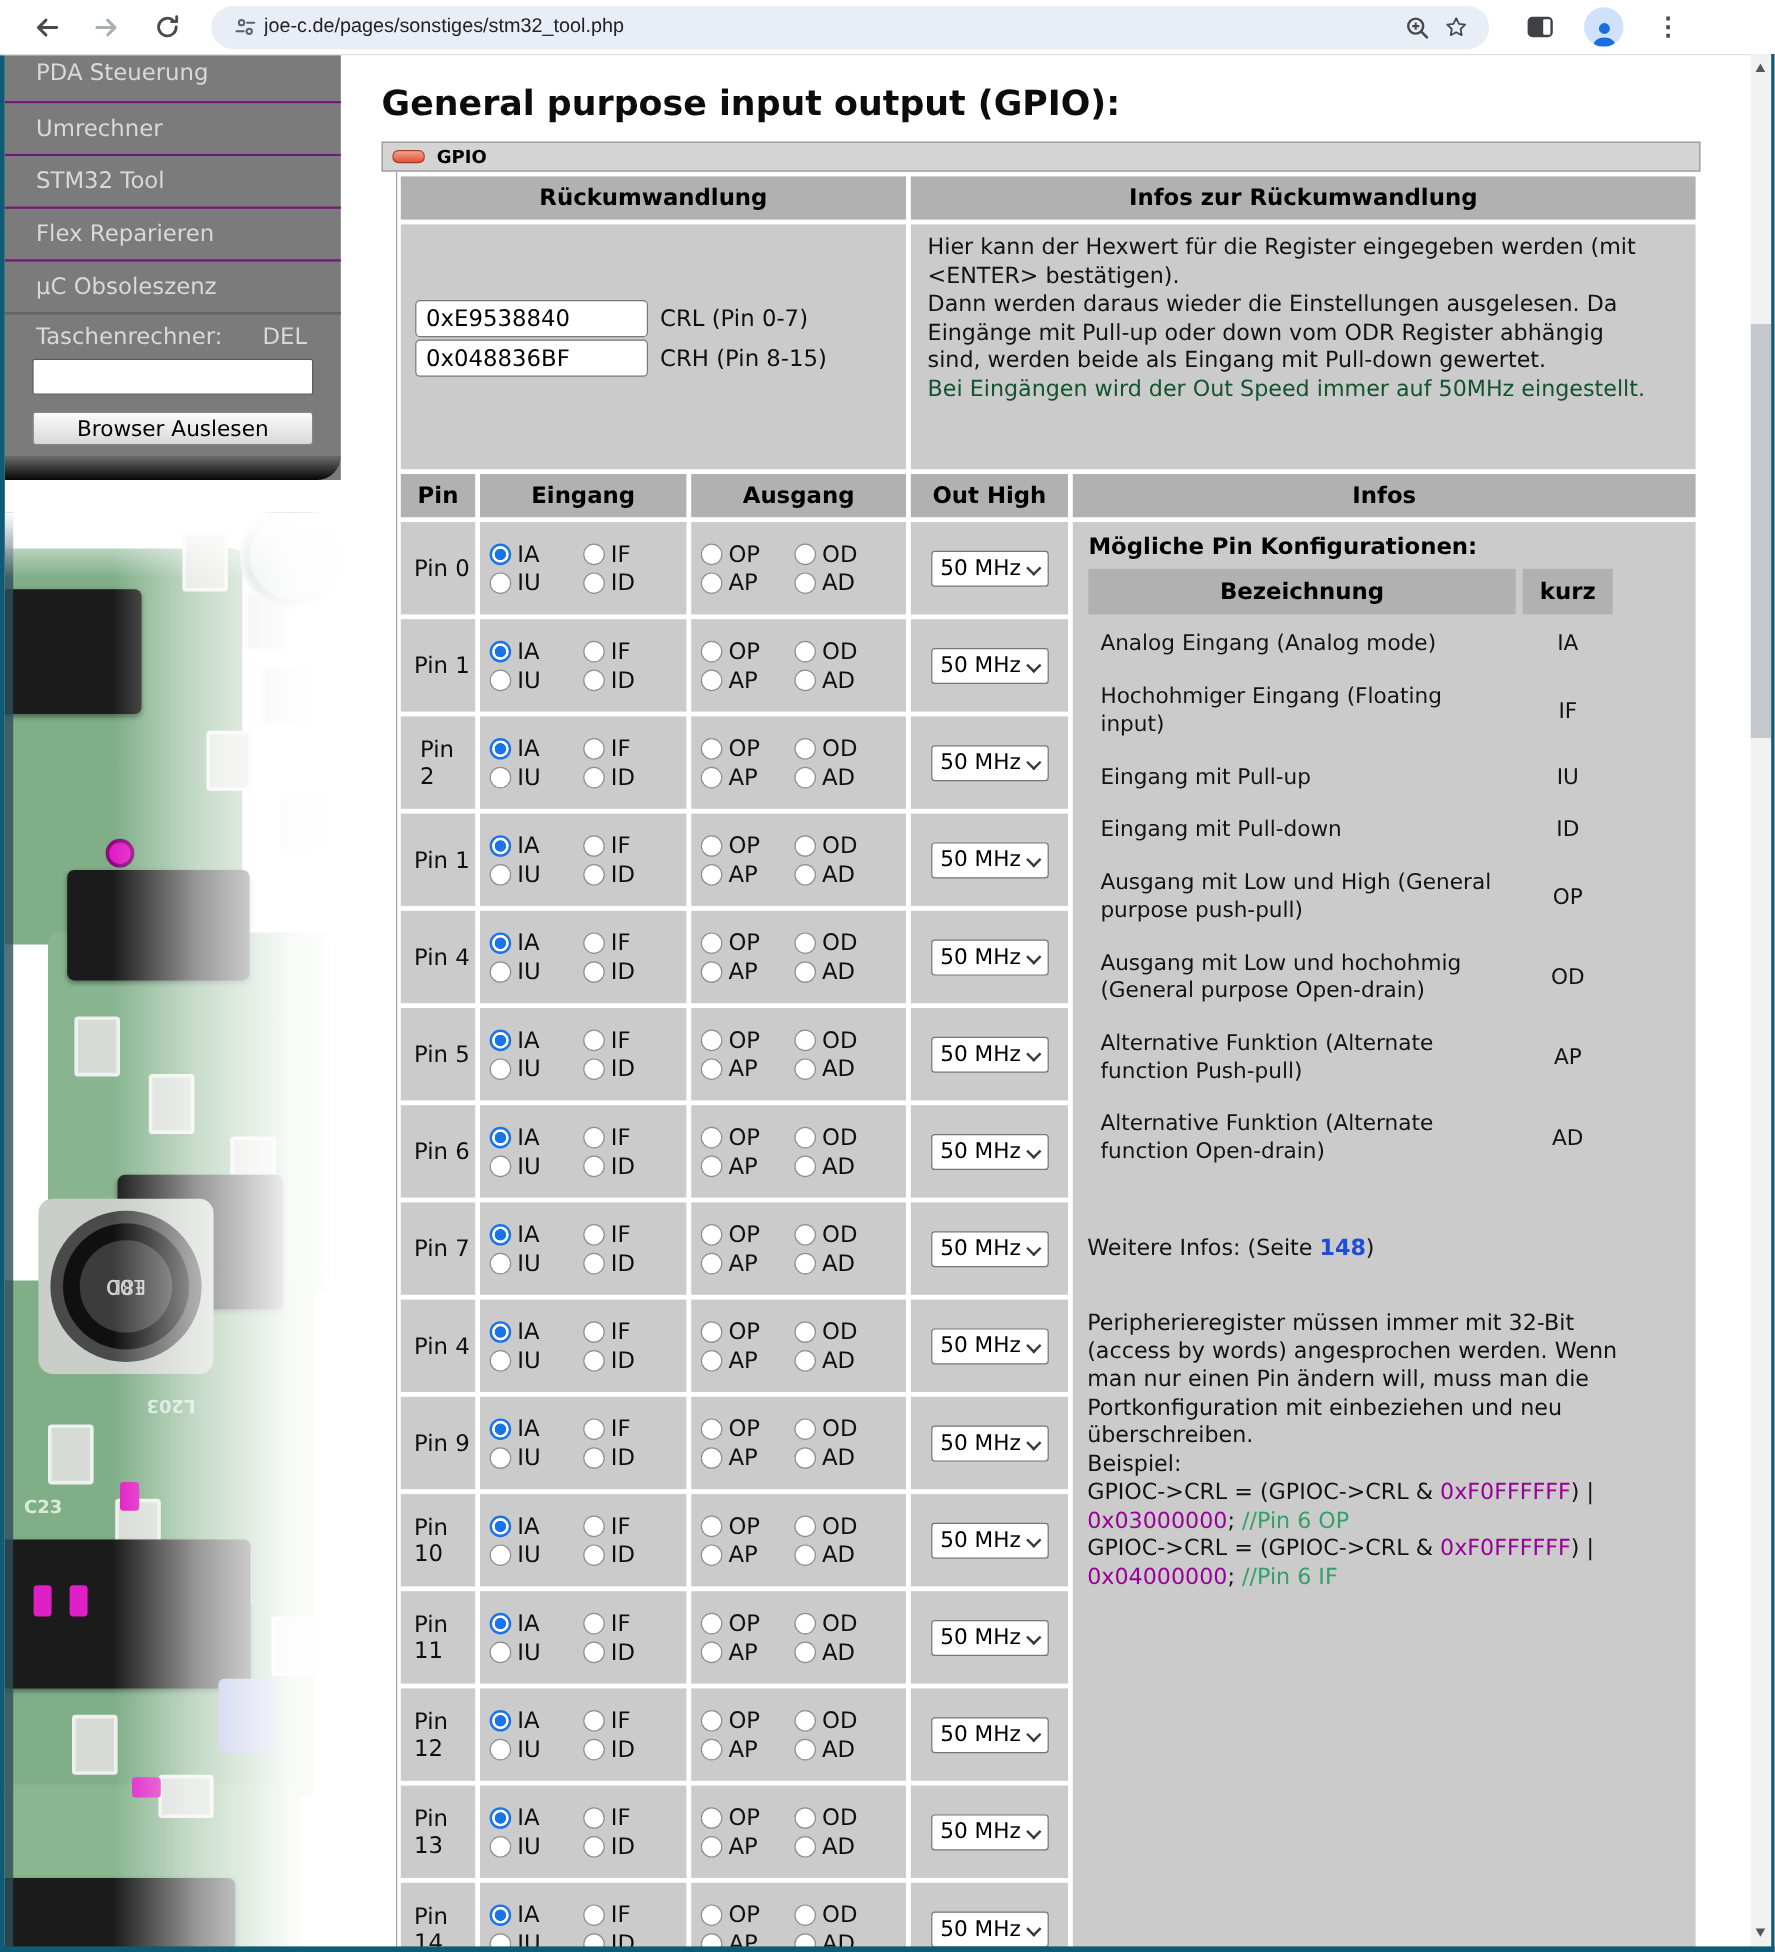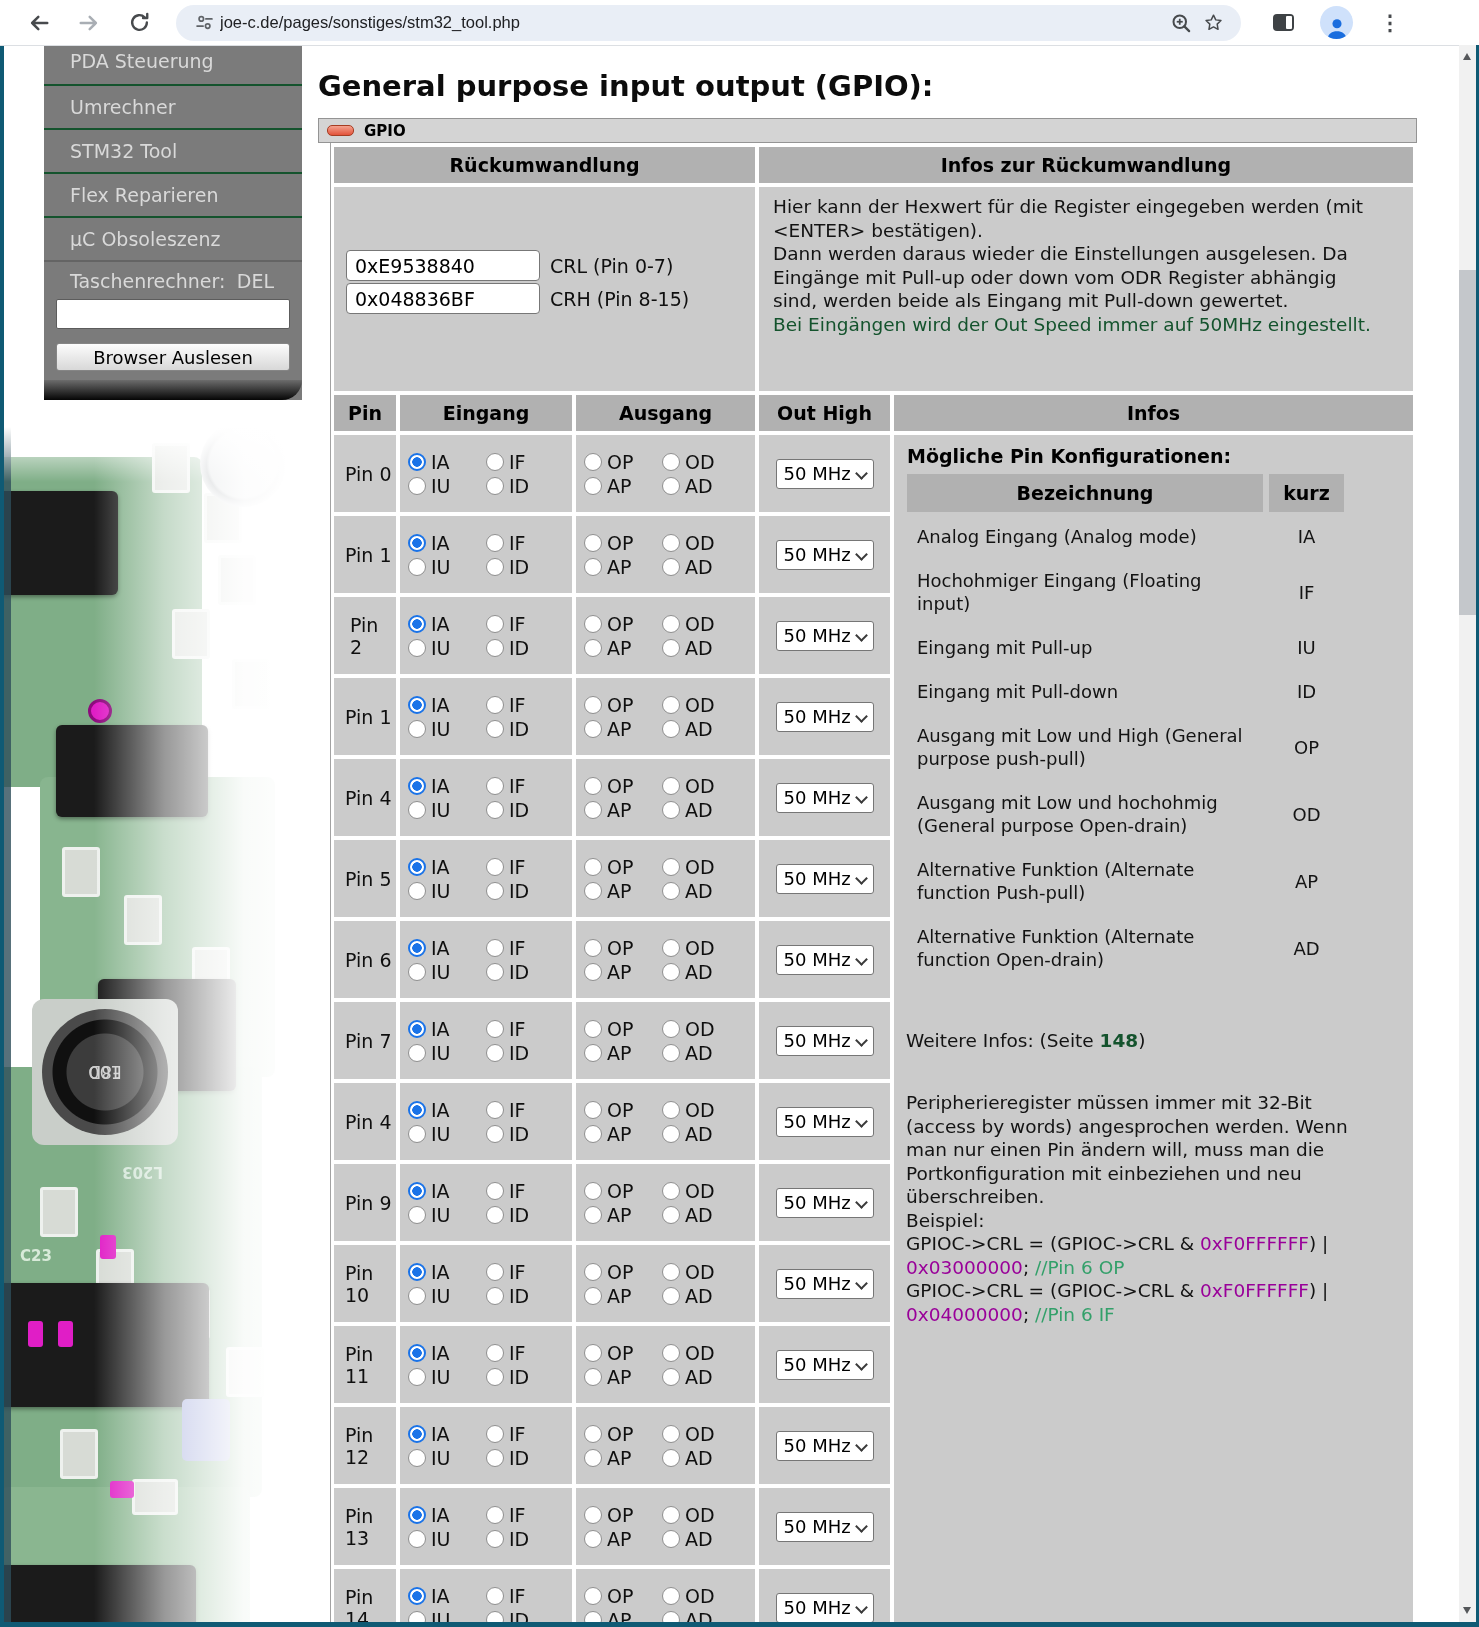--- a/index.html
+++ b/index.html
@@ -24,23 +24,23 @@
   .dots{font-size:21px;color:#474a4d;font-weight:bold;line-height:1;}
 
   
   .frame-left{position:absolute;top:45px;left:0;width:4px;bottom:0;background:#0f5a74;z-index:7;}
   .frame-bottom{position:absolute;left:0;right:0;bottom:0;height:5px;background:#0f5a74;z-index:9;}
   .frame-right{position:absolute;top:45px;right:0;width:3px;bottom:0;background:#0f5a74;z-index:9;}
 
   .page{position:absolute;top:45px;left:0;right:0;bottom:0;background:#fff;}
 
   
-  .sidebar{position:absolute;left:4px;top:0;width:258px;z-index:3;margin-left:40px;}
+  .sidebar{position:absolute;left:4px;top:0;width:280px;z-index:3;}
   .sb-item{height:42px;line-height:42px;background:#7b7b7b;color:#d9d9d9;font-size:19px;
-           padding-left:26px;border-top:2px solid #14532d;cursor:default;}
+           padding-left:26px;border-top:2px solid #701a75;cursor:default;}
   .sb-item:first-child{border-top:none;height:39px;line-height:32px;overflow:hidden;}
   .sb-misc{background:#7b7b7b;border-top:2px solid #646464;padding-top:6px;}
   .calc-row{display:flex;justify-content:space-between;padding:2px 28px 0 26px;color:#d9d9d9;font-size:19px;}
   .calc-input{display:block;margin:7px auto 0;width:228px;height:26px;border:1px solid #5c5c5c;
               border-radius:2px;background:#fff;}
   .read-btn{display:block;margin:14px auto 0;width:234px;height:28px;
             background:linear-gradient(#fcfcfc,#d8d8d8);border:1px solid #858585;border-radius:3px;
             font-family:"DejaVu Sans",sans-serif;font-size:18px;color:#000;}
   .sb-end{height:20px;background:linear-gradient(#6c6c6c,#050505);border-radius:0 0 26px 0;margin-top:9px;}
 
@@ -123,21 +123,21 @@
   .selwrap::after{content:"";position:absolute;right:8px;top:10px;width:7px;height:7px;
                   border-right:2px solid #3a3a3a;border-bottom:2px solid #3a3a3a;
                   transform:rotate(45deg);pointer-events:none;}
   .c-infos{vertical-align:top;padding:6px 10px 0 12px;}
   .cfg-heading{font-size:19px;font-weight:bold;color:#000;margin:4px 0 0 1px;}
   table.cfg{border-collapse:separate;border-spacing:6px 5px;margin:2px 0 0 -5px;table-layout:fixed;}
   table.cfg th{background:#b1b1b1;font-size:19px;font-weight:bold;height:38px;padding:0;}
   .cfg-name{background:#fdfdfd;font-size:18px;color:#131313;padding:8px 10px;line-height:23px;}
   .cfg-short{background:#fdfdfd;font-size:18px;color:#131313;text-align:center;}
   .more-info{margin-top:46px;font-size:18.5px;color:#131313;}
-  .page-link{color:#14532d;font-weight:bold;cursor:pointer;}
+  .page-link{color:#1d4ed8;font-weight:bold;cursor:pointer;}
   .reg-note{margin-top:40px;font-size:18.5px;line-height:23.5px;color:#131313;width:474px;}
   .code-line{font-size:18.5px;line-height:23.5px;}
   .tok-plain{color:#131313;} .tok-hex{color:#990099;} .tok-comment{color:#33a06a;}
 
   
   .scrollbar{position:absolute;top:45px;right:3px;width:17px;bottom:5px;background:#f1f1f1;z-index:8;}
   .sb-up{position:absolute;top:8px;left:4px;width:0;height:0;
          border-left:4.5px solid transparent;border-right:4.5px solid transparent;border-bottom:7px solid #54575a;}
   .sb-down{position:absolute;bottom:8px;left:4px;width:0;height:0;
          border-left:4.5px solid transparent;border-right:4.5px solid transparent;border-top:7px solid #54575a;}

